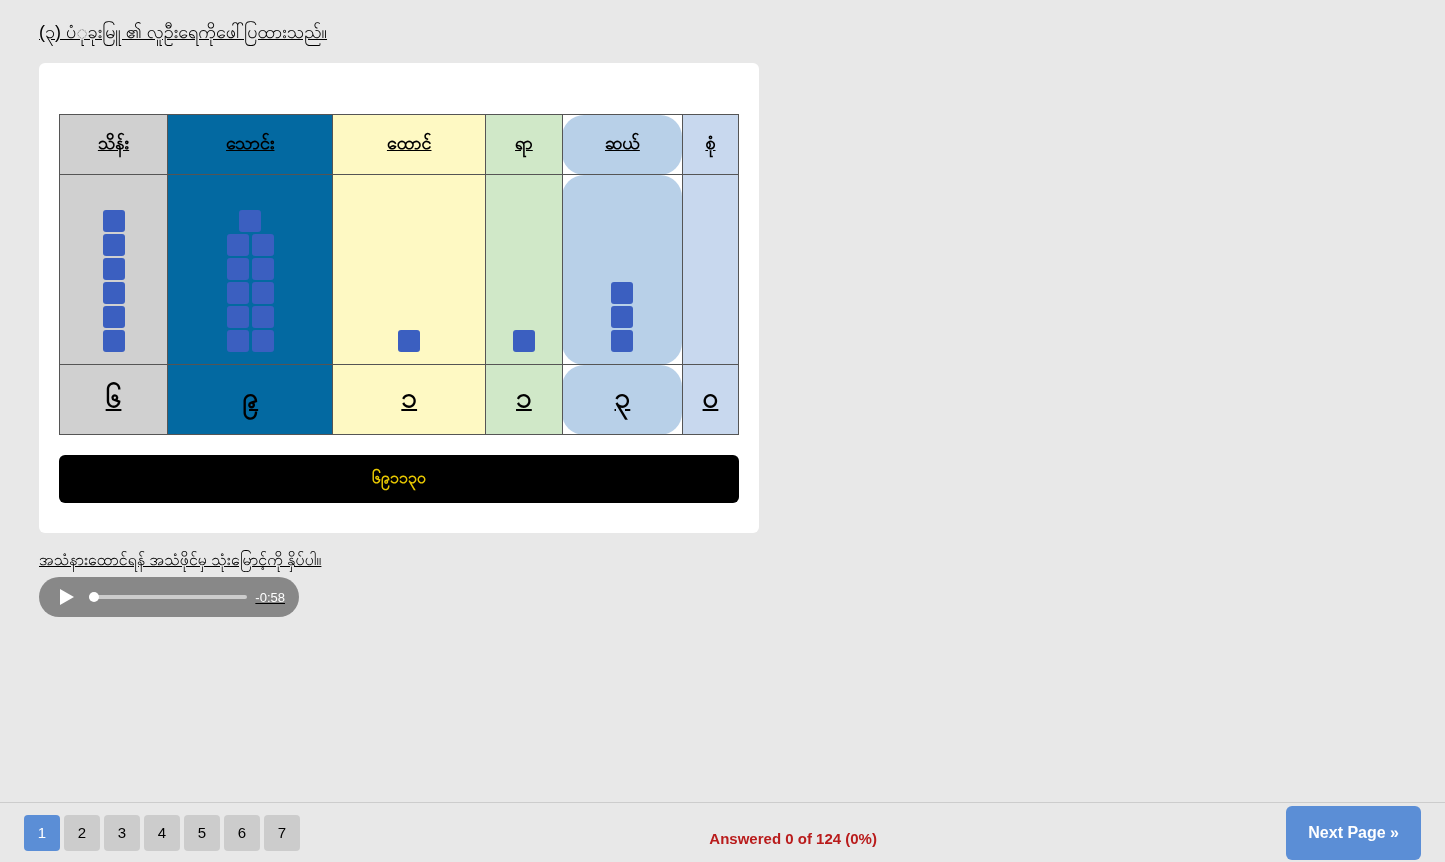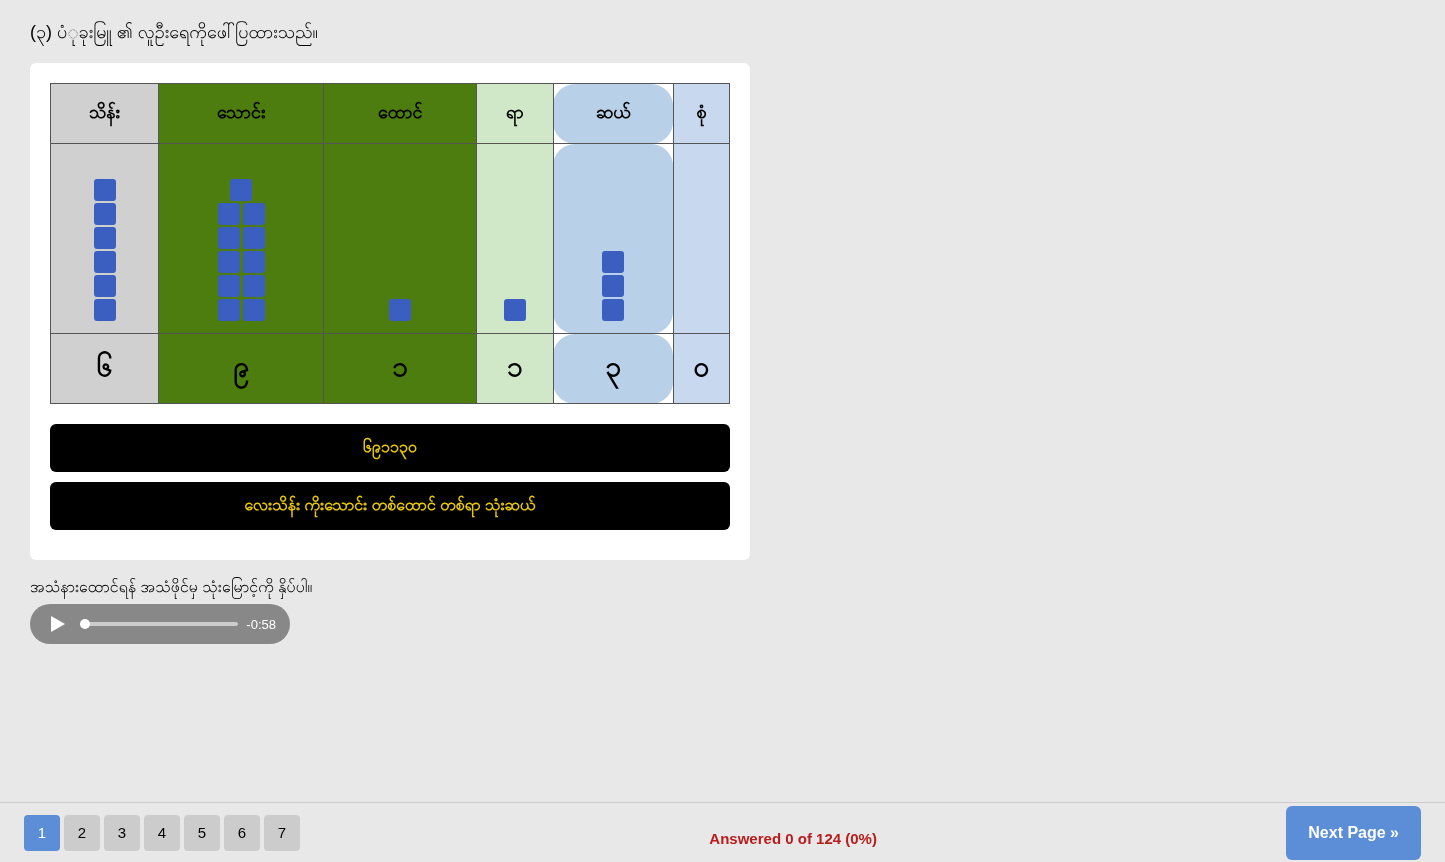--- a/index.html
+++ b/index.html
@@ -5,22 +5,23 @@
     * { box-sizing: border-box; margin: 0; padding: 0; }
     body {
       background: #e8e8e8;
       font-family: Arial, sans-serif;
       min-height: 862px;
       width: 1445px;
       position: relative;
     }
 
     .main-content {
-      padding: 20px 30px;
+      padding: 20px 39px;
       max-width: 780px;
+      text-decoration: underline;
     }
 
     .question-title {
       font-size: 18px;
       margin-bottom: 16px;
       color: #000;
     }
 
     .card {
       background: #fff;
@@ -28,38 +29,39 @@
       padding: 20px;
       width: 720px;
       margin-bottom: 16px;
     }
 
     
     .data-table {
       border-collapse: collapse;
       width: 100%;
       margin-bottom: 20px;
+      margin-top: 31px;
     }
 
     .data-table td, .data-table th {
       border: 1.5px solid #555;
       text-align: center;
       vertical-align: middle;
       padding: 0;
     }
 
     .header-row td {
       height: 60px;
       font-size: 18px;
       font-weight: bold;
     }
 
     .col-grey   { background: #d0d0d0; }
-    .col-pink   { background: #4d7c0f; }
-    .col-yellow { background: #4d7c0f; }
+    .col-pink   { background: #0369a1; }
+    .col-yellow { background: #fef9c3; }
     .col-green  { background: #d0e8c8; }
     .col-blue1  { background: #b8d0e8; border-radius: 22px; }
     .col-blue2  { background: #c8d8ee; }
 
     .blocks-row td {
       height: 190px;
       vertical-align: bottom;
       padding-bottom: 8px;
     }
 
@@ -349,21 +351,20 @@
         <td class="col-pink">၉</td>
         <td class="col-yellow">၁</td>
         <td class="col-green">၁</td>
         <td class="col-blue1">၃</td>
         <td class="col-blue2">၀</td>
       </tr>
     </tbody>
       </table>
 
     <button class="answer-btn">၆၉၁၁၃၀</button>
-    <button class="answer-btn">လေးသိန်း ကိုးသောင်း တစ်ထောင် တစ်ရာ သုံးဆယ်</button>
   </div>
 
   <div class="audio-section">
     <div class="audio-label">အသံနားထောင်ရန် အသံဖိုင်မှ သုံးမြောင့်ကို နှိပ်ပါ။</div>
     <div class="audio-player">
       <button class="play-btn">
         <div class="play-icon"></div>
       </button>
       <div class="audio-bar">
         <div class="audio-bar-fill"></div>

